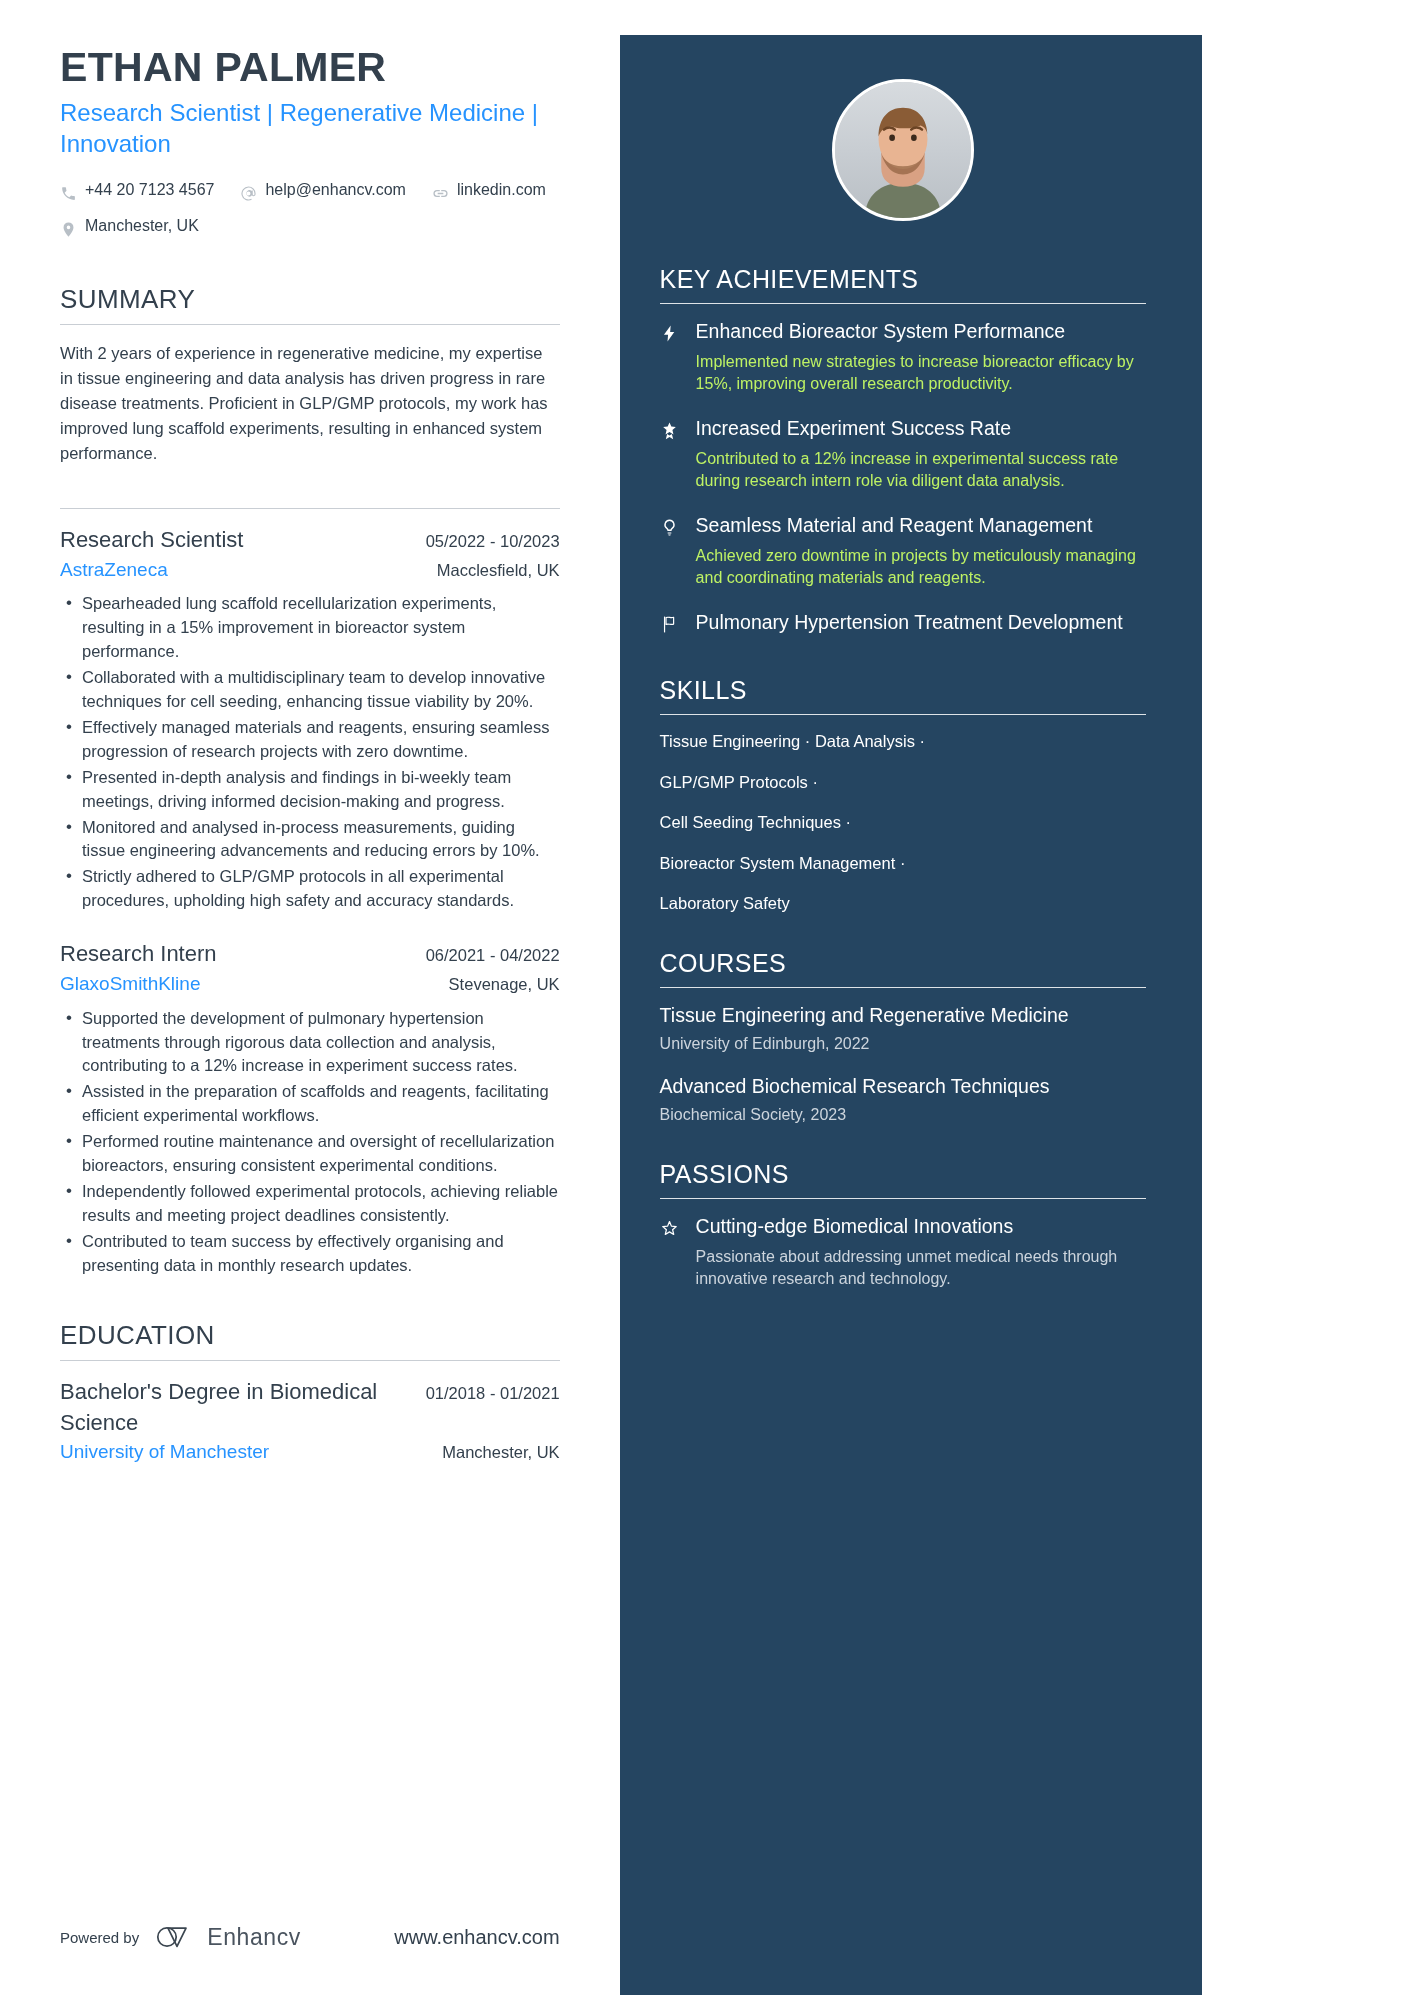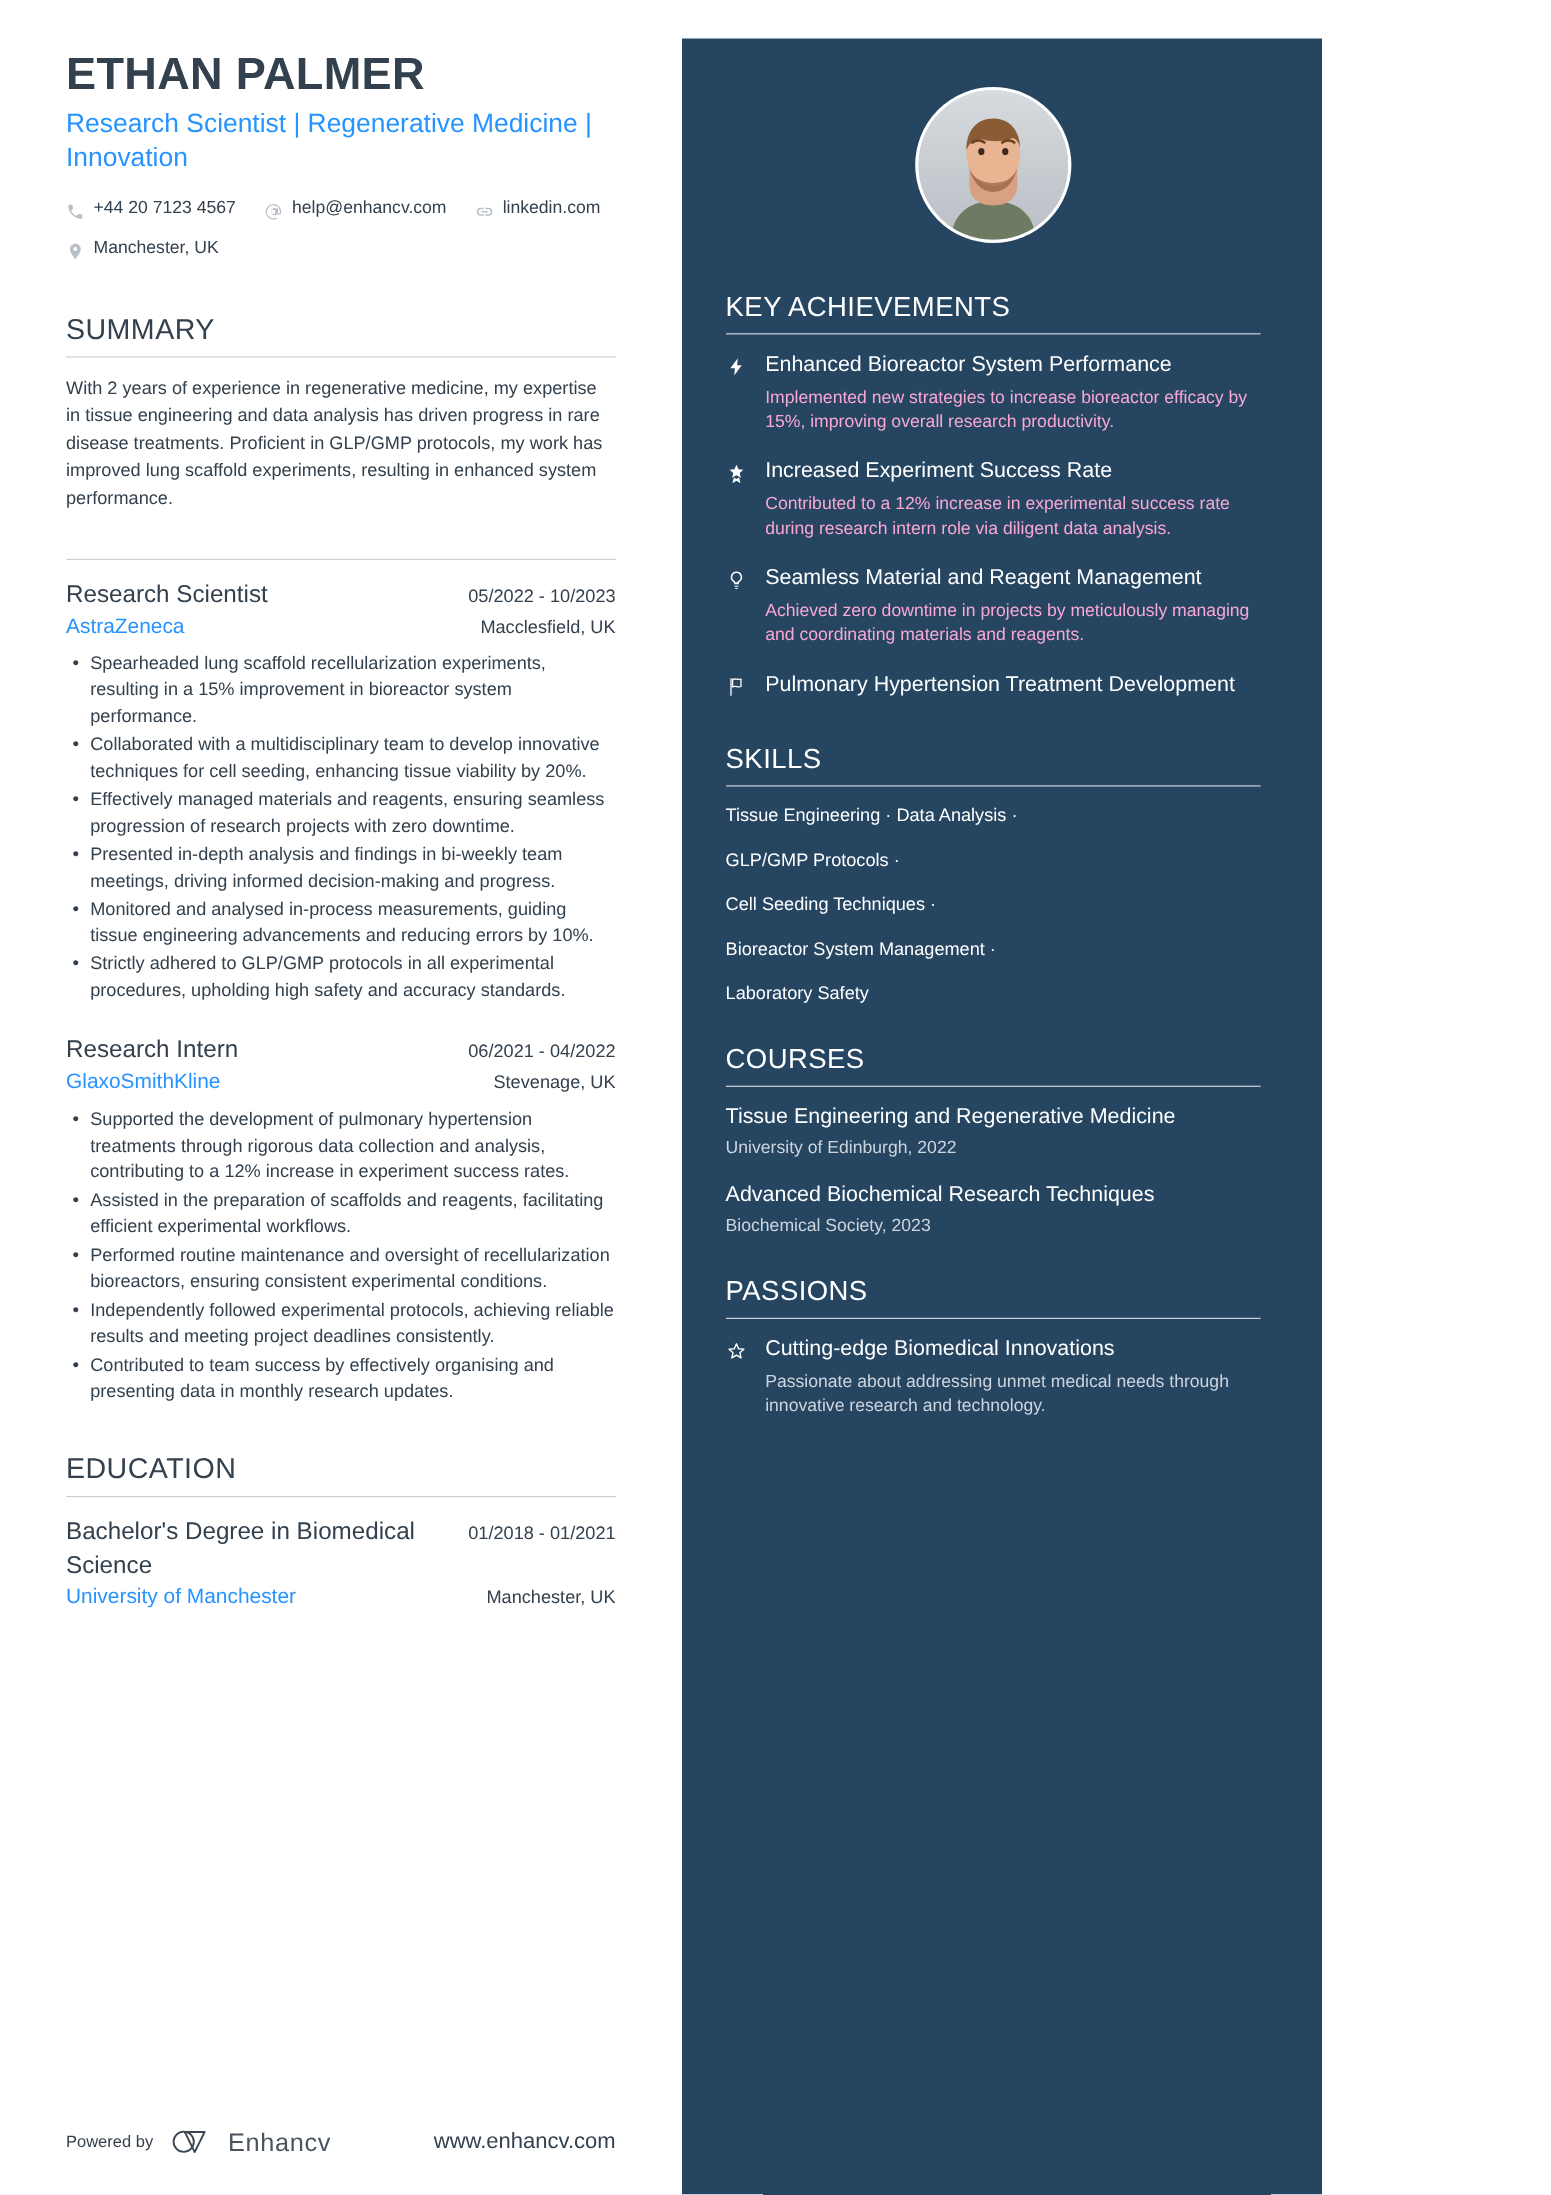--- a/index.html
+++ b/index.html
@@ -46,21 +46,21 @@
   ul.bullets { list-style:none; margin-top:9px; }
   ul.bullets li {
     position:relative; padding-left:22px; font-size:16.5px; line-height:1.45;
     color:#33404d; margin-bottom:2px;
   }
   ul.bullets li::before {
     content:"•"; position:absolute; left:6px; top:-1px; color:#33404d; font-size:17px;
   }
 
   .footer {
-    position:absolute; left:60px; right:60px; bottom:34px;
+    position:absolute; left:60px; right:60px; bottom:44px;
     display:flex; align-items:center; justify-content:space-between;
   }
   .powered { display:flex; align-items:center; gap:16px; }
   .powered-label { font-size:15px; color:#33404d; }
   .brand { display:flex; align-items:center; gap:10px; }
   .brand-name { font-size:23px; color:#4a545f; letter-spacing:0.6px; }
   .site { font-size:20px; color:#33404d; }
 
   
   .right {
@@ -76,21 +76,21 @@
 
   .r-section { margin-bottom:34px; }
   .r-title { font-size:25px; font-weight:400; color:#ffffff; letter-spacing:0.4px; padding-bottom:9px; }
   .r-rule { height:1px; background:#ffffff; opacity:0.85; margin-bottom:16px; }
 
   .ach { display:flex; gap:14px; margin-bottom:22px; }
   .ach-ico { flex:0 0 22px; width:22px; padding-top:4px; }
   .ach-ico svg { width:19px; height:19px; fill:#ffffff; }
   .ach-body { flex:1; }
   .ach-title { font-size:19.5px; line-height:1.23; color:#ffffff; margin-bottom:7px; }
-  .ach-desc { font-size:16px; line-height:1.38; color:#f9a8d4; }
+  .ach-desc { font-size:16px; line-height:1.38; color:#bef264; }
 
   .skill { font-size:16.5px; color:#ffffff; line-height:1.3; margin-bottom:19px; }
 
   .course { margin-bottom:21px; }
   .course-name { font-size:19.5px; line-height:1.23; color:#ffffff; margin-bottom:5px; }
   .course-sub { font-size:16px; color:#cdd5dd; line-height:1.35; }
 
   .passion { display:flex; gap:14px; }
   .p-ico { flex:0 0 22px; width:22px; padding-top:4px; }
   .p-ico svg { width:19px; height:19px; fill:none; stroke:#ffffff; stroke-width:1.6; }

